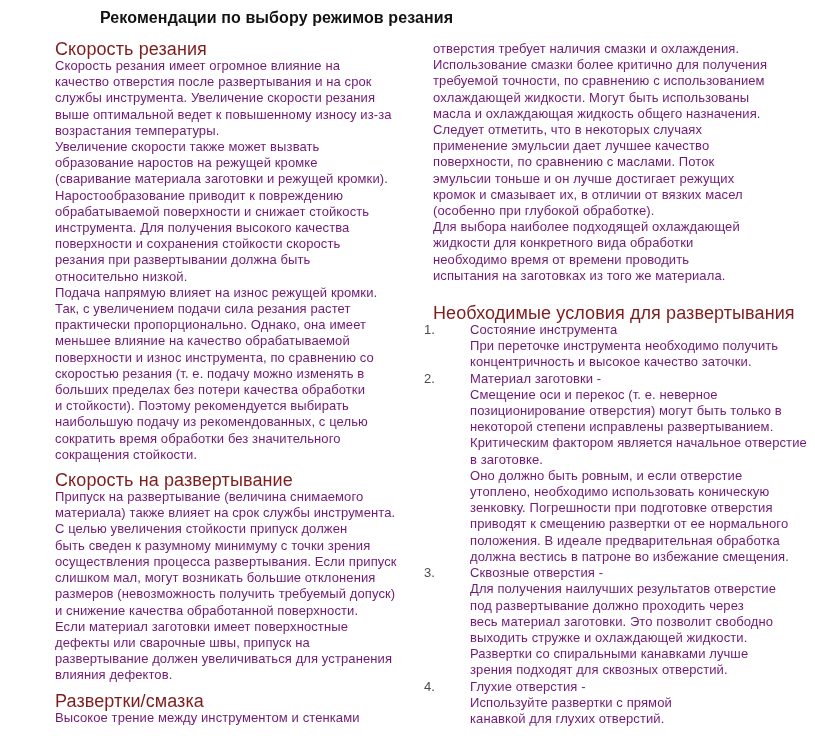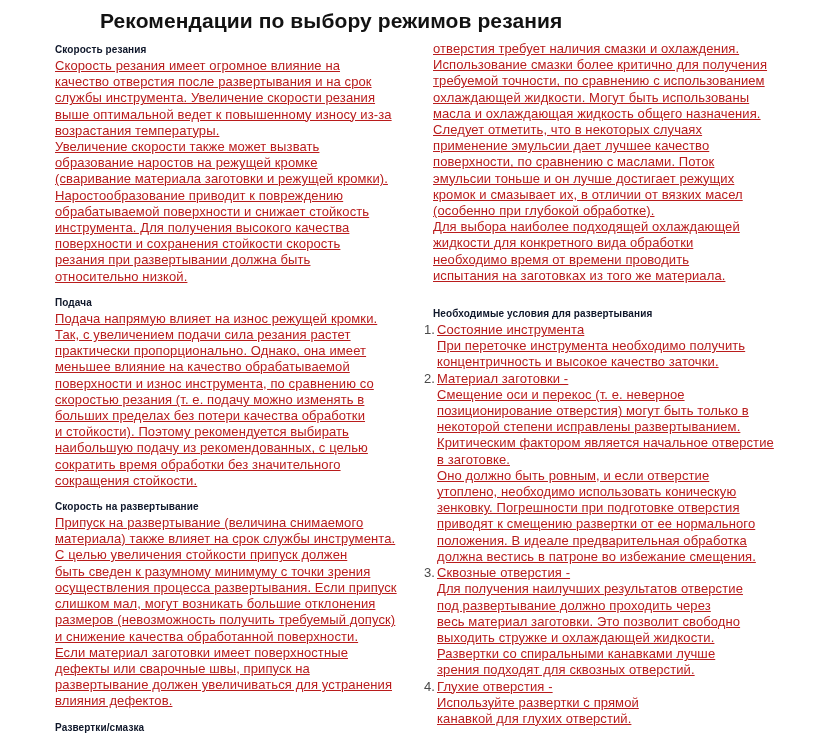--- a/index.html
+++ b/index.html
@@ -7,64 +7,63 @@
     width: 815px; height: 736px;
     background: #ffffff;
     font-family: "Liberation Sans", "DejaVu Sans", sans-serif;
     overflow: hidden;
   }
   .page { position: relative; width: 815px; height: 736px; background: #ffffff; }
 
   .doc-title {
     position: absolute;
     left: 100px; top: 9px;
-    font-size: 21px; font-weight: bold;
+    font-size: 16px; font-weight: bold;
     color: #121212;
     letter-spacing: 0.1px;
     white-space: nowrap;
   }
 
   .col {
     position: absolute;
     top: 41px;
     width: 378px;
   }
   .col-left  { left: 55px;  }
   .col-right { left: 433px; }
 
   .section-heading {
-    font-size: 10px; font-weight: bold;
-    color: #0f172a;
+    font-size: 18px; font-weight: normal;
+    color: #7f1d1d;
     line-height: 17px;
     margin-top: 9px;
     letter-spacing: 0.1px;
   }
   .section-heading.first { margin-top: 0; }
   .section-heading.spaced { margin-top: 21px; }
 
   .body-text {
     font-size: 13px;
     line-height: 16.2px;
-    color: #b91c1c;
+    color: #701a75;
     white-space: pre-line;
     letter-spacing: 0.1px;
-    text-decoration: underline;
   }
 
   .cond-list { margin-top: 0; }
   .cond-item { display: flex; align-items: flex-start; }
   .cond-item .num {
     flex: 0 0 13px;
     margin-left: -9px;
     font-size: 13px;
     line-height: 16.2px;
     color: #4a4a4a;
     letter-spacing: 0.1px;
   }
-  .cond-item .itxt { flex: 1 1 auto; }
+  .cond-item .itxt { flex: 1 1 auto; margin-left: 33px; }
 </style>
 </head>
 <body>
 
 <div class="page">
 
   <h1 class="doc-title">Рекомендации по выбору режимов резания</h1>
 
   <div class="col col-left">
 
@@ -80,21 +79,20 @@
 (сваривание материала заготовки и режущей кромки).
 Наростообразование приводит к повреждению
 обрабатываемой поверхности и снижает стойкость
 инструмента. Для получения высокого качества
 поверхности и сохранения стойкости скорость
 резания при развертывании должна быть
 относительно низкой.</div>
     </div>
 
     <div>
-      <h2 class="section-heading">Подача</h2>
       <div class="body-text">Подача напрямую влияет на износ режущей кромки.
 Так, с увеличением подачи сила резания растет
 практически пропорционально. Однако, она имеет
 меньшее влияние на качество обрабатываемой
 поверхности и износ инструмента, по сравнению со
 скоростью резания (т. е. подачу можно изменять в
 больших пределах без потери качества обработки
 и стойкости). Поэтому рекомендуется выбирать
 наибольшую подачу из рекомендованных, с целью
 сократить время обработки без значительного

